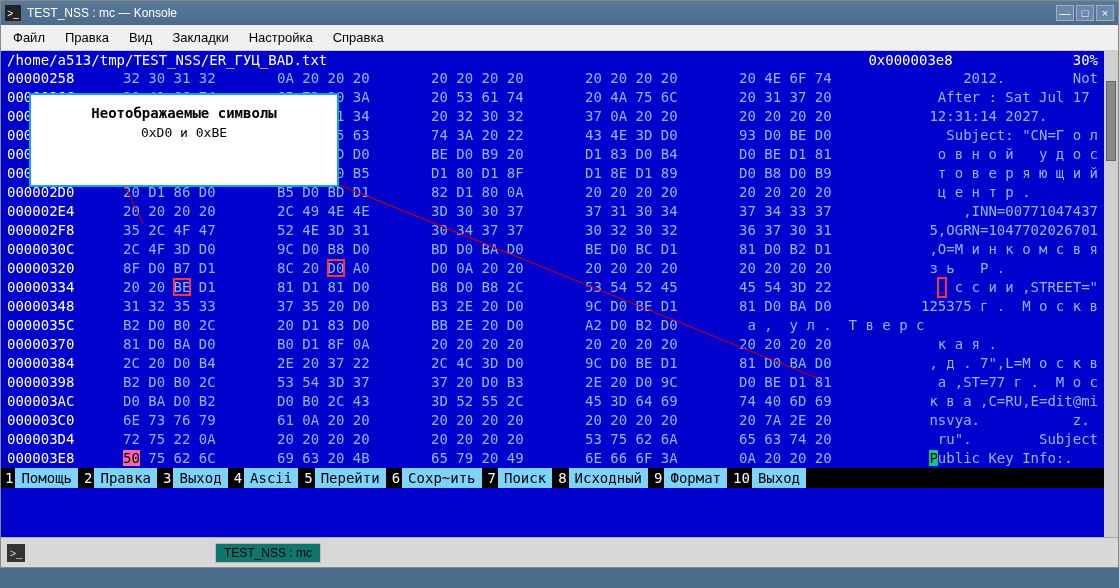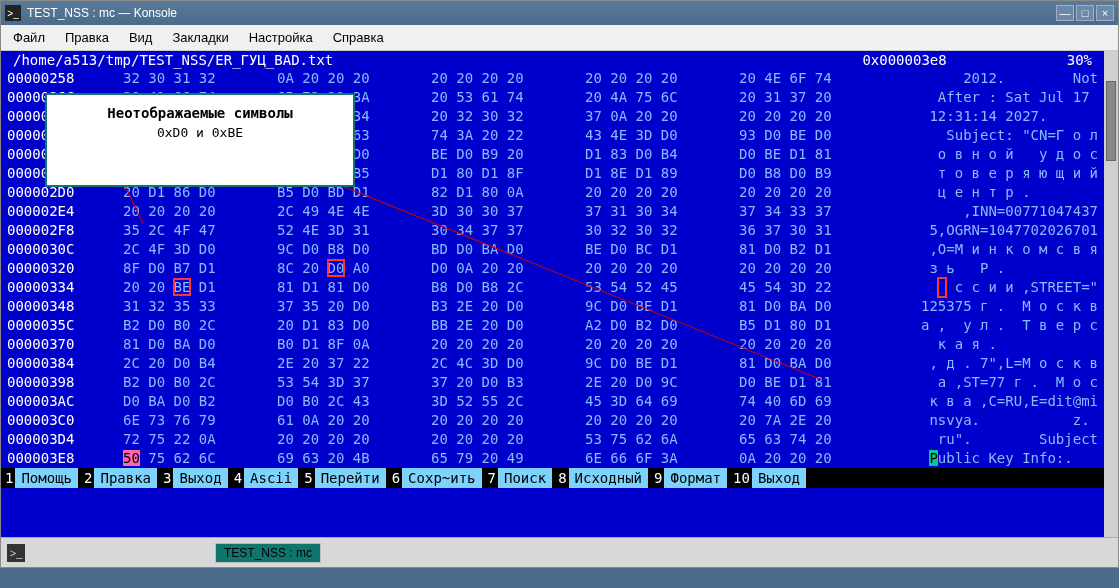--- a/index.html
+++ b/index.html
@@ -7,33 +7,33 @@
 .window { width: 1119px; background: #e8e8e8; border: 1px solid #888; }
 .titlebar { background: linear-gradient(#5a7a9a, #4a6b8a); height: 24px; display: flex; align-items: center; color: #fff; font-size: 12px; padding: 0 4px; }
 .titleicon { width: 16px; height: 16px; background: #222; margin-right: 6px; display: flex; align-items: center; justify-content: center; font-size: 10px; }
 .titlebar-text { flex: 1; }
 .winbtns { display: flex; gap: 2px; }
 .winbtn { width: 18px; height: 16px; background: #6a8aaa; border: 1px solid #aac; font-size: 11px; text-align: center; line-height: 14px; color: #fff; cursor: pointer; }
 .menubar { background: #f0f0f0; height: 26px; display: flex; align-items: center; padding: 0 8px; gap: 12px; font-size: 13px; border-bottom: 1px solid #ccc; }
 .menuitem { cursor: pointer; padding: 2px 4px; }
 .terminal { background: #0000cc; color: #00ffff; font-family: 'DejaVu Sans Mono', monospace; font-size: 14px; position: relative; height: 486px; border-right: 14px solid #d0d0d0; }
 .scrollbar-thumb { position: absolute; right: -12px; top: 30px; width: 10px; height: 80px; background: #888; border: 1px solid #666; }
-.pathline { padding: 1px 12px; white-space: pre; display: flex; }
+.pathline { padding: 1px 6px; white-space: pre; display: flex; }
 .pathline .path { color: #ffffff; }
 .pathline .off { color: #ffffff; margin-left: auto; margin-right: 120px; }
 .hexarea { padding: 0 6px; }
 .hexrow { white-space: pre; font-size: 14px; line-height: 19px; display: flex; gap: 38px; }
 .offcol { color: #ffffff; width: 78px; }
 .hexcol { color: #88bbff; width: 116px; }
 .hexcol.c4 { flex: 1; }
 .asccol { color: #88bbff; }
 .hlred { outline: 2px solid #ff3333; outline-offset: -1px; }
 .hlpink { background: #ff66aa; color: #000; }
 .hlgreen { background: #00cc88; color: #000; }
-.callout { position: absolute; top: 42px; left: 44px; width: 310px; height: 94px; background: #fff; border: 2px solid #0f766e; padding: 10px; text-align: center; z-index: 10; }
+.callout { position: absolute; top: 42px; left: 28px; width: 310px; height: 94px; background: #fff; border: 2px solid #0ea5e9; padding: 10px; text-align: center; z-index: 10; }
 .callout-title { font-weight: bold; font-size: 14px; color: #000; }
 .callout-sub { font-size: 13px; color: #000; margin-top: 4px; }
 .line1 { position: absolute; border-top: 1px solid #cc0000; top: 136px; left: 125px; width: 40px; transform: rotate(65deg); transform-origin: left; z-index: 5; }
 .line2 { position: absolute; border-top: 1px solid #cc0000; top: 126px; left: 320px; width: 540px; transform: rotate(22deg); transform-origin: left; z-index: 5; }
 .fnbar { background: #000; color: #fff; display: flex; font-family: monospace; font-size: 14px; height: 20px; align-items: center; }
 .fnkey { color: #fff; padding: 0 2px 0 4px; }
 .fnlbl { background: #7dd3fc; color: #000; padding: 0 6px; margin-right: 2px; height: 20px; display: flex; align-items: center; }
 .taskbar { background: #d8d8d8; height: 30px; display: flex; align-items: center; padding: 0 6px; gap: 10px; border-top: 1px solid #aaa; }
 .taskicon { width: 18px; height: 18px; background: #333; display: flex; align-items: center; justify-content: center; color: #ccc; font-size: 11px; }
 .taskitem { font-size: 12px; padding: 2px 8px; border: 1px solid #bbb; background: #0f766e; margin-left: 180px; }
@@ -84,21 +84,21 @@
         <div class="hexrow"><span class="offcol">00000294</span><span class="hexcol">20 20 53 75</span><span class="hexcol">62 6A 65 63</span><span class="hexcol">74 3A 20 22</span><span class="hexcol">43 4E 3D D0</span><span class="hexcol c4">93 D0 BE D0</span><span class="asccol">  Subject: "CN=Г о л</span></div>
         <div class="hexrow"><span class="offcol">000002A8</span><span class="hexcol">BB D0 BE D0</span><span class="hexcol">B2 D0 BD D0</span><span class="hexcol">BE D0 B9 20</span><span class="hexcol">D1 83 D0 B4</span><span class="hexcol c4">D0 BE D1 81</span><span class="asccol"> о в н о й   у д о с</span></div>
         <div class="hexrow"><span class="offcol">000002BC</span><span class="hexcol">D1 82 D0 BE</span><span class="hexcol">D0 B2 D0 B5</span><span class="hexcol">D1 80 D1 8F</span><span class="hexcol">D1 8E D1 89</span><span class="hexcol c4">D0 B8 D0 B9</span><span class="asccol">т о в е р я ю щ и й</span></div>
         <div class="hexrow"><span class="offcol">000002D0</span><span class="hexcol">20 D1 86 D0</span><span class="hexcol">B5 D0 BD D1</span><span class="hexcol">82 D1 80 0A</span><span class="hexcol">20 20 20 20</span><span class="hexcol c4">20 20 20 20</span><span class="asccol"> ц е н т р .        </span></div>
         <div class="hexrow"><span class="offcol">000002E4</span><span class="hexcol">20 20 20 20</span><span class="hexcol">2C 49 4E 4E</span><span class="hexcol">3D 30 30 37</span><span class="hexcol">37 31 30 34</span><span class="hexcol c4">37 34 33 37</span><span class="asccol">    ,INN=00771047437</span></div>
         <div class="hexrow"><span class="offcol">000002F8</span><span class="hexcol">35 2C 4F 47</span><span class="hexcol">52 4E 3D 31</span><span class="hexcol">30 34 37 37</span><span class="hexcol">30 32 30 32</span><span class="hexcol c4">36 37 30 31</span><span class="asccol">5,OGRN=1047702026701</span></div>
         <div class="hexrow"><span class="offcol">0000030C</span><span class="hexcol">2C 4F 3D D0</span><span class="hexcol">9C D0 B8 D0</span><span class="hexcol">BD D0 BA D0</span><span class="hexcol">BE D0 BC D1</span><span class="hexcol c4">81 D0 B2 D1</span><span class="asccol">,O=М и н к о м с в я</span></div>
         <div class="hexrow"><span class="offcol">00000320</span><span class="hexcol">8F D0 B7 D1</span><span class="hexcol">8C 20 <span class="hlred">D0</span> A0</span><span class="hexcol">D0 0A 20 20</span><span class="hexcol">20 20 20 20</span><span class="hexcol c4">20 20 20 20</span><span class="asccol">з ь   Р .           </span></div>
         <div class="hexrow"><span class="offcol">00000334</span><span class="hexcol">20 20 <span class="hlred">BE</span> D1</span><span class="hexcol">81 D1 81 D0</span><span class="hexcol">B8 D0 B8 2C</span><span class="hexcol">53 54 52 45</span><span class="hexcol c4">45 54 3D 22</span><span class="asccol"><span class="hlred" style="display: inline-block; width: 8px;"> </span> с с и и ,STREET="</span></div>
         <div class="hexrow"><span class="offcol">00000348</span><span class="hexcol">31 32 35 33</span><span class="hexcol">37 35 20 D0</span><span class="hexcol">B3 2E 20 D0</span><span class="hexcol">9C D0 BE D1</span><span class="hexcol c4">81 D0 BA D0</span><span class="asccol">125375 г .  М о с к в</span></div>
-        <div class="hexrow"><span class="offcol">0000035C</span><span class="hexcol">B2 D0 B0 2C</span><span class="hexcol">20 D1 83 D0</span><span class="hexcol">BB 2E 20 D0</span><span class="hexcol">A2 D0 B2 D0</span><span class="hexcol c4">B5 D1 80 D1</span><span class="asccol"> а ,  у л .  Т в е р с</span></div>
+        <div class="hexrow"><span class="offcol">0000035C</span><span class="hexcol">B2 D0 B0 2C</span><span class="hexcol">20 D1 83 D0</span><span class="hexcol">BB 2E 20 D0</span><span class="hexcol">A2 D0 B2 D0</span><span class="asccol"> а ,  у л .  Т в е р с</span></div>
         <div class="hexrow"><span class="offcol">00000370</span><span class="hexcol">81 D0 BA D0</span><span class="hexcol">B0 D1 8F 0A</span><span class="hexcol">20 20 20 20</span><span class="hexcol">20 20 20 20</span><span class="hexcol c4">20 20 20 20</span><span class="asccol"> к а я .            </span></div>
         <div class="hexrow"><span class="offcol">00000384</span><span class="hexcol">2C 20 D0 B4</span><span class="hexcol">2E 20 37 22</span><span class="hexcol">2C 4C 3D D0</span><span class="hexcol">9C D0 BE D1</span><span class="hexcol c4">81 D0 BA D0</span><span class="asccol">, д . 7",L=М о с к в</span></div>
         <div class="hexrow"><span class="offcol">00000398</span><span class="hexcol">B2 D0 B0 2C</span><span class="hexcol">53 54 3D 37</span><span class="hexcol">37 20 D0 B3</span><span class="hexcol">2E 20 D0 9C</span><span class="hexcol c4">D0 BE D1 81</span><span class="asccol"> а ,ST=77 г .  М о с</span></div>
         <div class="hexrow"><span class="offcol">000003AC</span><span class="hexcol">D0 BA D0 B2</span><span class="hexcol">D0 B0 2C 43</span><span class="hexcol">3D 52 55 2C</span><span class="hexcol">45 3D 64 69</span><span class="hexcol c4">74 40 6D 69</span><span class="asccol">к в а ,C=RU,E=dit@mi</span></div>
         <div class="hexrow"><span class="offcol">000003C0</span><span class="hexcol">6E 73 76 79</span><span class="hexcol">61 0A 20 20</span><span class="hexcol">20 20 20 20</span><span class="hexcol">20 20 20 20</span><span class="hexcol c4">20 7A 2E 20</span><span class="asccol">nsvya.           z. </span></div>
         <div class="hexrow"><span class="offcol">000003D4</span><span class="hexcol">72 75 22 0A</span><span class="hexcol">20 20 20 20</span><span class="hexcol">20 20 20 20</span><span class="hexcol">53 75 62 6A</span><span class="hexcol c4">65 63 74 20</span><span class="asccol">ru".        Subject</span></div>
         <div class="hexrow"><span class="offcol">000003E8</span><span class="hexcol"><span class="hlpink">50</span> 75 62 6C</span><span class="hexcol">69 63 20 4B</span><span class="hexcol">65 79 20 49</span><span class="hexcol">6E 66 6F 3A</span><span class="hexcol c4">0A 20 20 20</span><span class="asccol"><span class="hlgreen">P</span>ublic Key Info:.   </span></div>
       </div>
 
     <div class="fnbar" id="fnbar">

